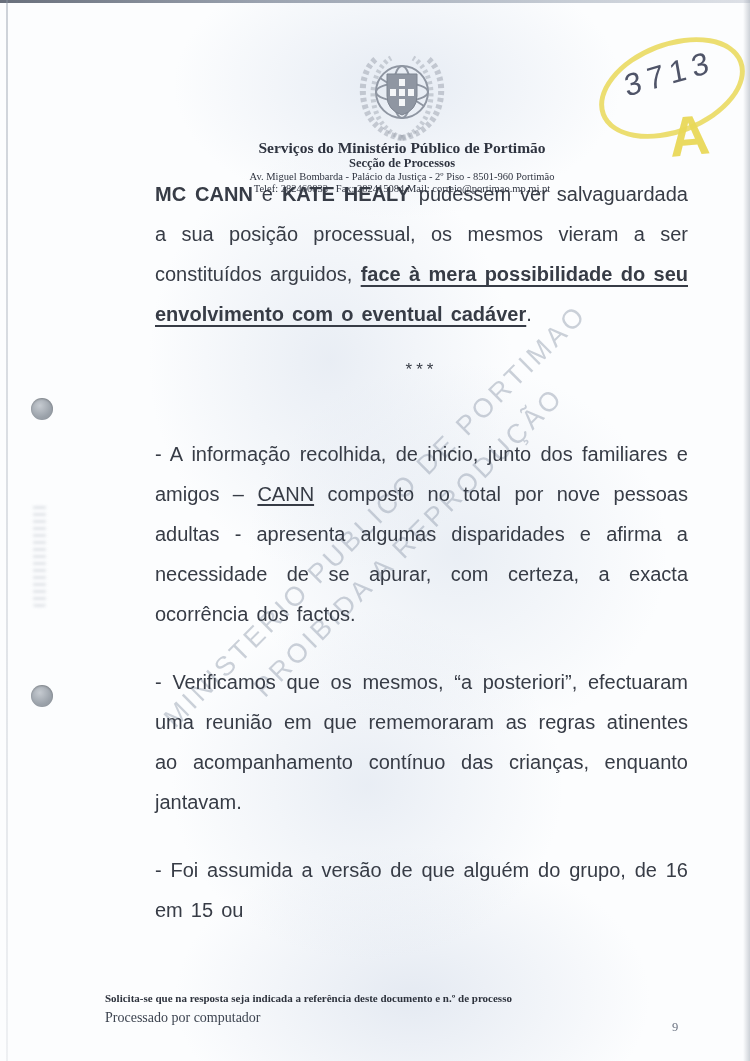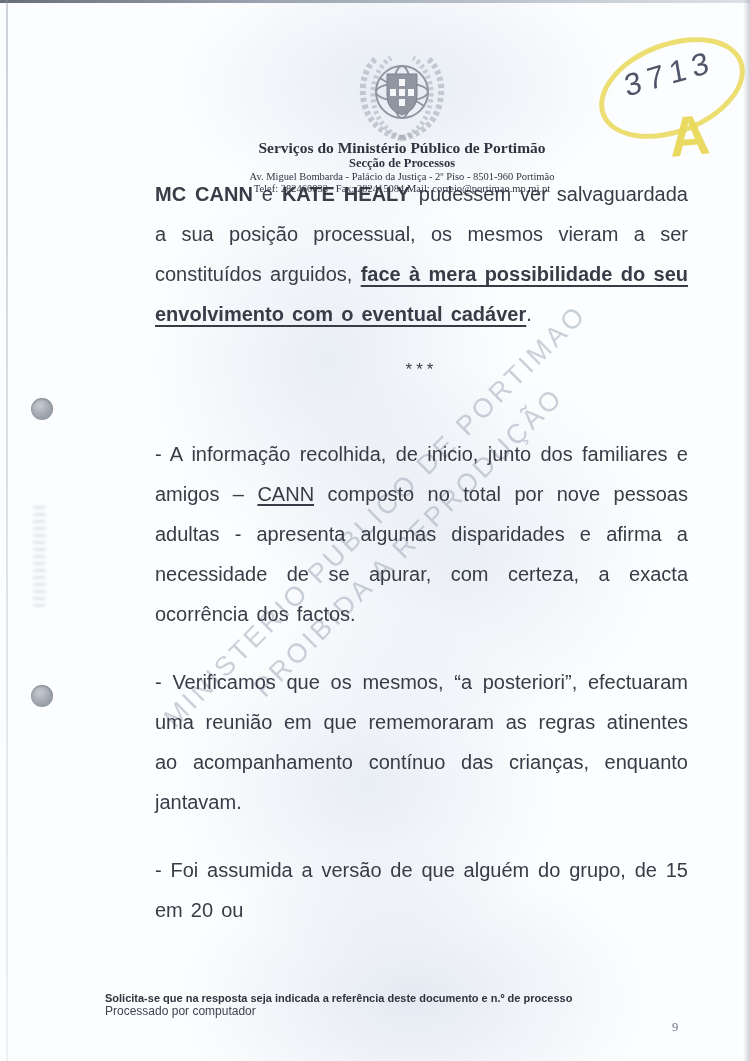--- a/index.html
+++ b/index.html
@@ -58,23 +58,23 @@
   .doc-body{position:absolute;left:155px;top:174px;width:533px;color:#373c46;}
   .doc-body p{margin:0 0 28px;font-size:20px;line-height:40px;text-align:justify;word-spacing:2.5px;}
   .doc-body p.p1{margin-bottom:0;}
   .b{font-weight:bold;}
   .bu{font-weight:bold;text-decoration:underline;text-decoration-thickness:2px;text-underline-offset:4px;}
   .u{text-decoration:underline;text-underline-offset:3px;}
   .sep{height:40px;line-height:40px;margin:16px 0 44px;text-align:center;
     font-size:17px;letter-spacing:4px;color:#373c46;}
 
   
-  .footer{position:absolute;left:105px;top:992px;width:600px;font-family:Liberation Sans, sans-serif;}
+  .footer{position:absolute;left:105px;top:992px;width:600px;font-family:Liberation Serif, serif;}
   .notice{font-size:11px;font-weight:bold;color:#2e333d;line-height:13px;}
-  .processed{font-size:12px;color:#3d4450;line-height:13px;}
+  .processed{font-size:14px;color:#3d4450;line-height:13px;margin-top:6px;}
   .pagenum{position:absolute;left:672px;top:1020px;font-family:"Liberation Serif",serif;
     font-size:12.5px;color:#6a7280;}
 </style>
 </head>
 <body>
 
 <div class="page">
 
   <div class="edge-top"></div>
   <div class="edge-left"></div>
@@ -125,21 +125,21 @@
   </div>
 
   <div class="doc-body">
     <p class="p1"><span class="b">MC CANN</span><span> e </span><span class="b">KATE HEALY</span><span> pudessem ver salvaguardada a sua posição processual, os mesmos vieram a ser constituídos arguidos, </span><span class="bu">face à mera possibilidade do seu envolvimento com o eventual cadáver</span><span>.</span></p>
 
     <div class="sep">***</div>
 
     <p><span>- A informação recolhida, de inicio, junto dos familiares e amigos – </span><span class="u">CANN</span><span> composto no total por nove pessoas adultas -  apresenta algumas disparidades e afirma a necessidade de se apurar, com certeza, a exacta ocorrência dos factos.</span></p>
 
     <p>- Verificamos que os mesmos, “a posteriori”, efectuaram uma reunião em que rememoraram as regras atinentes ao acompanhamento contínuo das crianças, enquanto jantavam.</p>
-    <p>- Foi assumida a versão de que alguém do grupo, de 15 em 20 ou</p>
+    <p>- Foi assumida a versão de que alguém do grupo, de 16 em 15 ou</p>
   </div>
 
   <div class="footer">
     <div class="notice">Solicita-se que na resposta seja indicada a referência deste documento e n.º de processo</div>
     <div class="processed">Processado por computador</div>
   </div>
   <div class="pagenum">9</div>
 
 </div>
 

